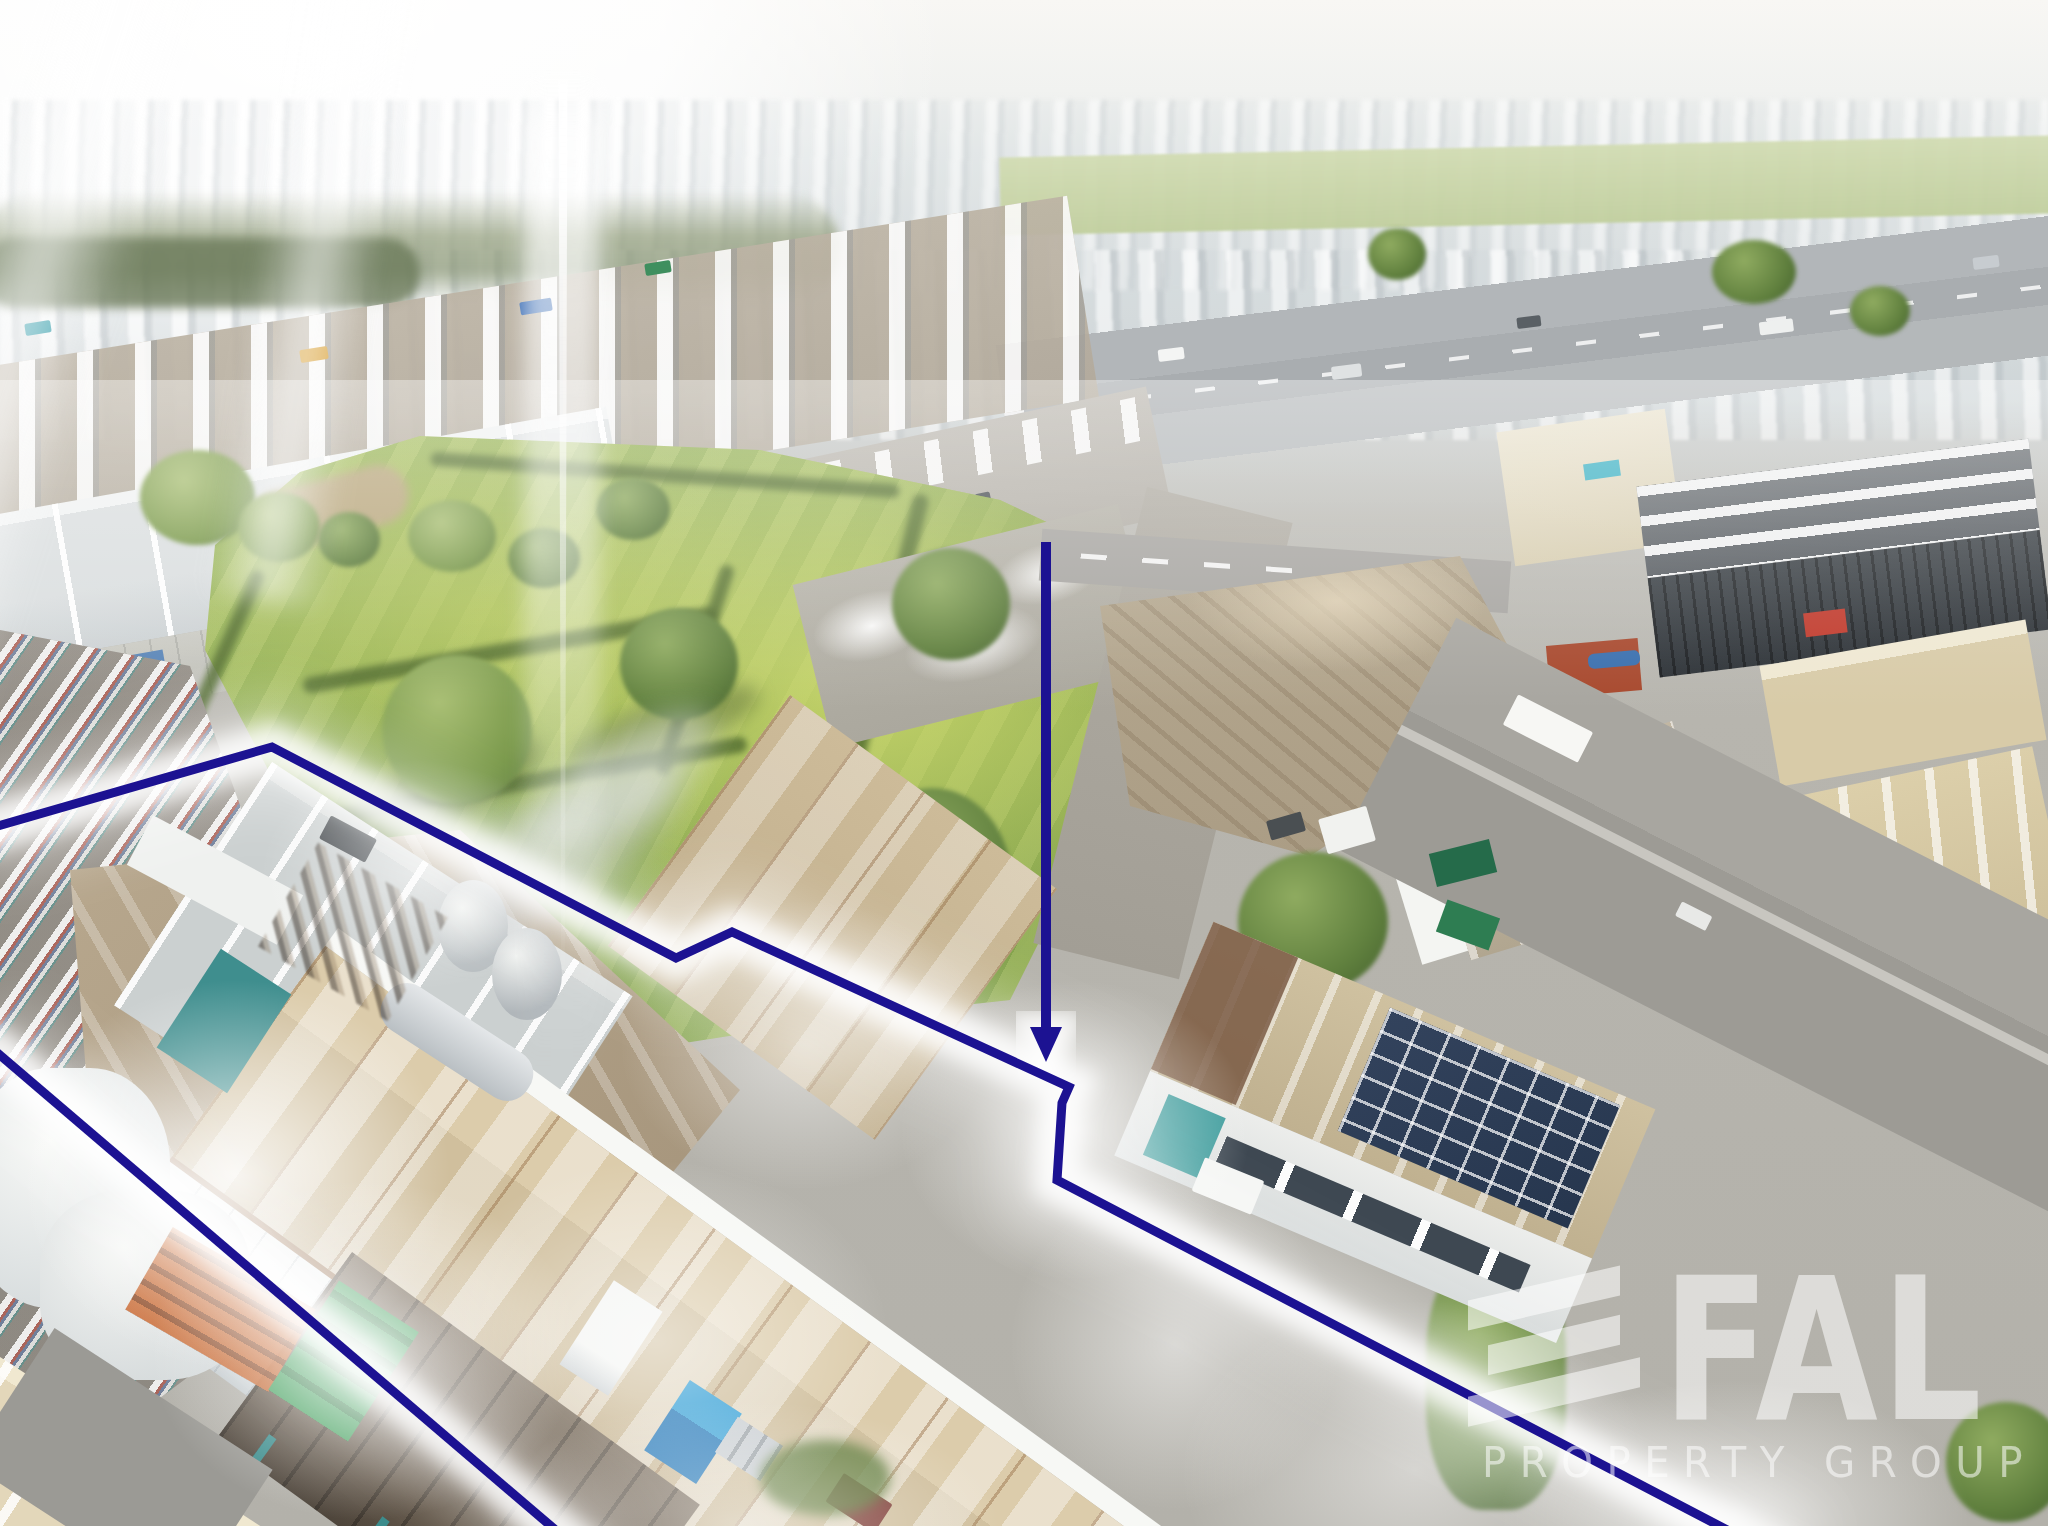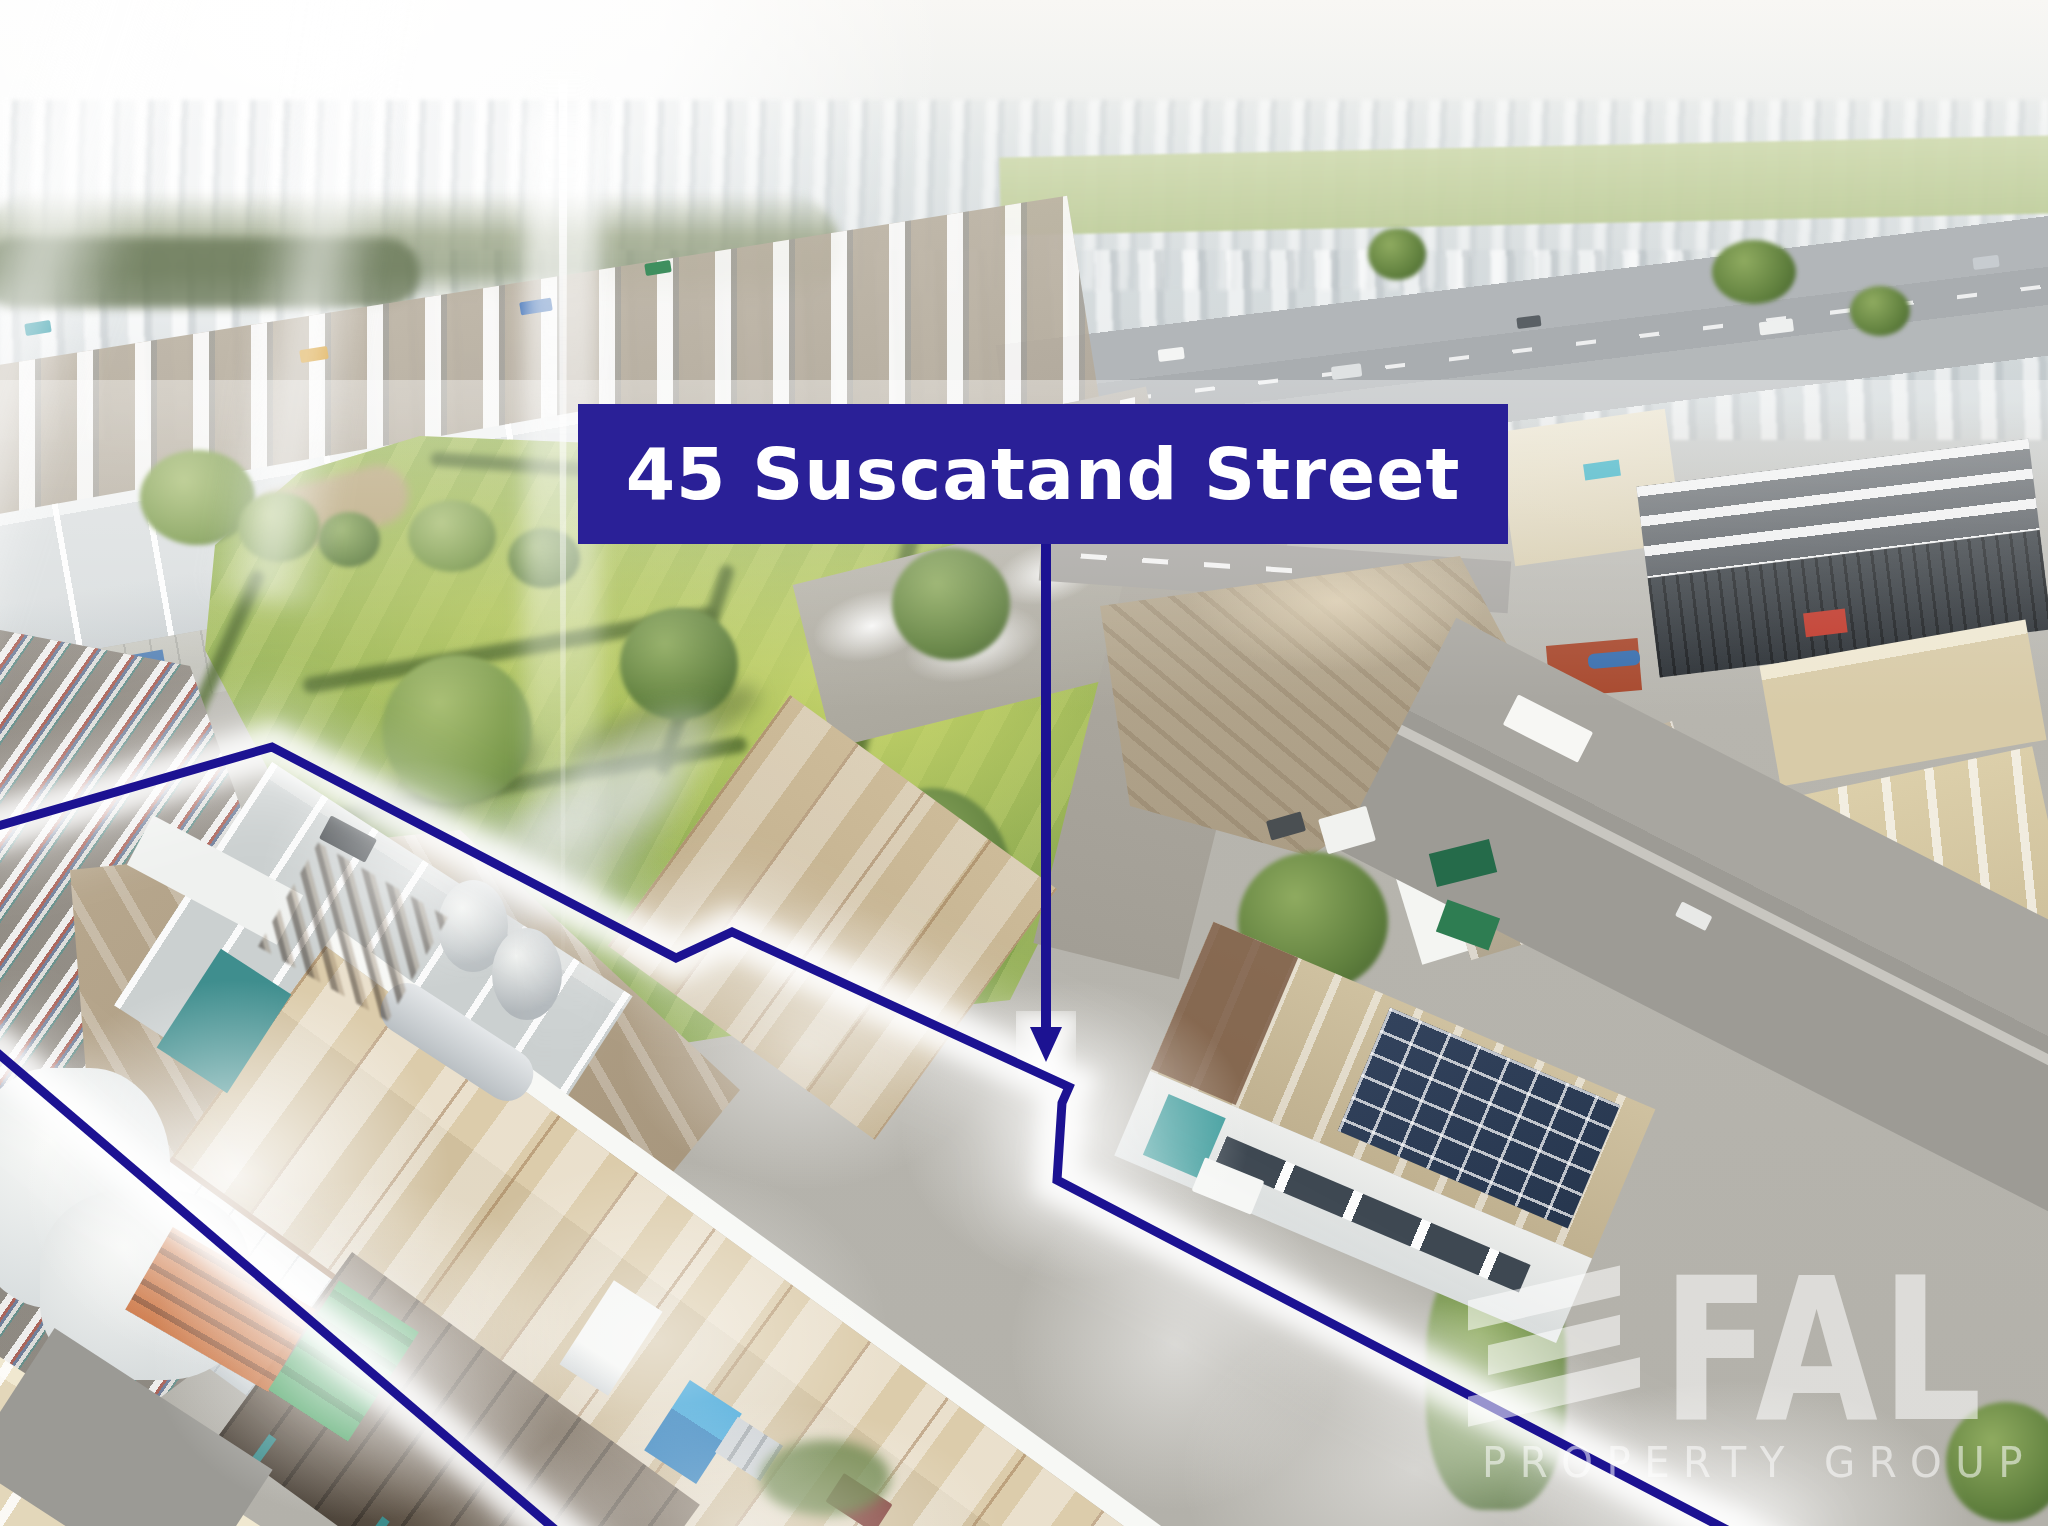--- a/index.html
+++ b/index.html
@@ -342,23 +342,20 @@
     <path class="ol-glow" d="M -20 1038 L 600 1568"></path>
     <line class="ar-glow" x1="1046" y1="560" x2="1046" y2="1040"></line>
     <polygon class="ar-glow" points="1046,1062 1031,1028 1061,1028" fill="#fff"></polygon>
 
     <path class="ol-line" d="M -30 834 L 272 747 L 676 958 L 732 932 L 1069 1087 L 1062 1103 L 1057 1180 L 1800 1568"></path>
     <path class="ol-line" d="M -20 1038 L 600 1568"></path>
     <line class="ar-stem" x1="1046" y1="542" x2="1046" y2="1030"></line>
     <polygon class="ar-head" points="1046,1062 1030,1027 1062,1027"></polygon>
   </svg>
 
-  <div id="banner" class="a" style="left:578px;top:404px;width:930px;height:140px;">
-    <span>45 Suscatand Street</span>
-  </div>
 
   <div id="watermark" class="a" style="left:0;top:0;width:2048px;height:1526px;pointer-events:none;">
     <div class="a" style="left:1468px;top:1283px;width:180px;height:145px;">
       <div class="wm-bar" style="left:0;top:0;width:152px;height:30px;"></div>
       <div class="wm-bar" style="left:20px;top:47px;width:132px;height:30px;"></div>
       <div class="wm-bar" style="left:0;top:94px;width:172px;height:30px;"></div>
     </div>
     <div class="wm-brand">FAL</div>
     <div class="wm-tagline">PROPERTY GROUP</div>
   </div>

